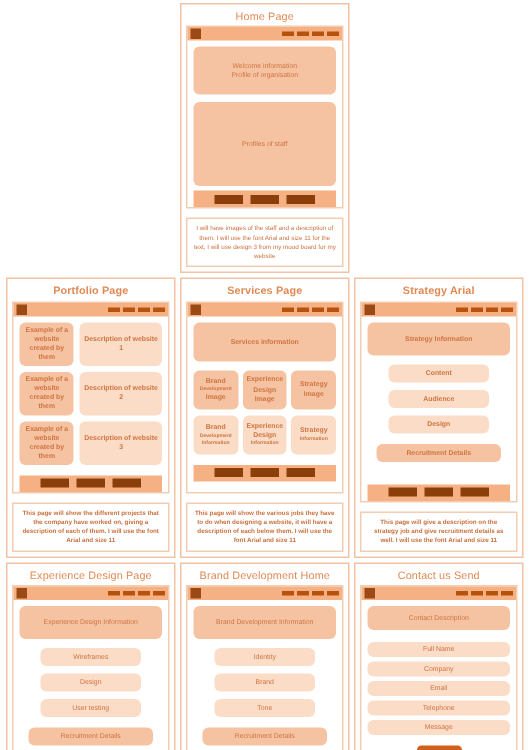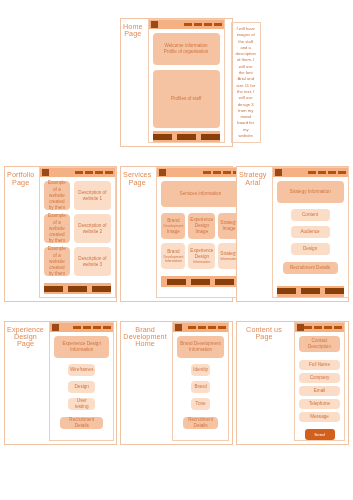--- a/index.html
+++ b/index.html
@@ -8,26 +8,26 @@
     font-family:"Liberation Sans", sans-serif;
     overflow:hidden;
   }
   .sheet{
     position:relative;width:353px;height:500px;
     display:flex;flex-direction:column;
     padding:2px 4px;box-sizing:border-box;
   }
   .row{display:flex;justify-content:space-between;width:100%;}
   .row-top{justify-content:center;}
-  .row-mid{margin-top:3px;}
+  .row-mid{margin-top:3px;font-weight:bold;}
   .row-bot{margin-top:3px;}
 
   .card{
     width:113px;background:#ffffff;border:1px solid #f0c3a4;
-    box-sizing:border-box;display:flex;flex-direction:row;margin-top:16px;
+    box-sizing:border-box;display:flex;flex-direction:column;
   }
 
   .card-title{
     text-align:center;color:#e08a55;
     font-size:7.2px;letter-spacing:.1px;
     padding:4px 2px 3px;line-height:1;
   }
 
   .phone{
     background:#ffffff;border:1px solid #f2cdb2;
@@ -304,21 +304,21 @@
           <div class="box box-light st-item">Brand</div>
           <div class="box box-light st-item">Tone</div>
           <div class="box box-dark st-recruit">Recruitment Details</div>
 
         </div>
       </div>
 
     </div>
 
     <div class="card">
-      <div class="card-title">Content us Page</div>
+      <div class="card-title">Contact us Send</div>
       <div class="phone">
         <div class="navbar">
           <div class="logo"></div>
           <div class="navlinks">
             <div class="navlink"></div>
             <div class="navlink"></div>
             <div class="navlink"></div>
             <div class="navlink"></div>
           </div>
         </div>

